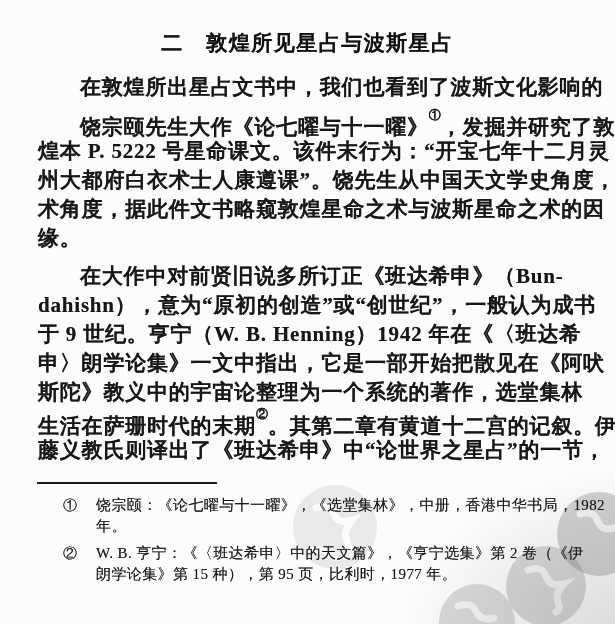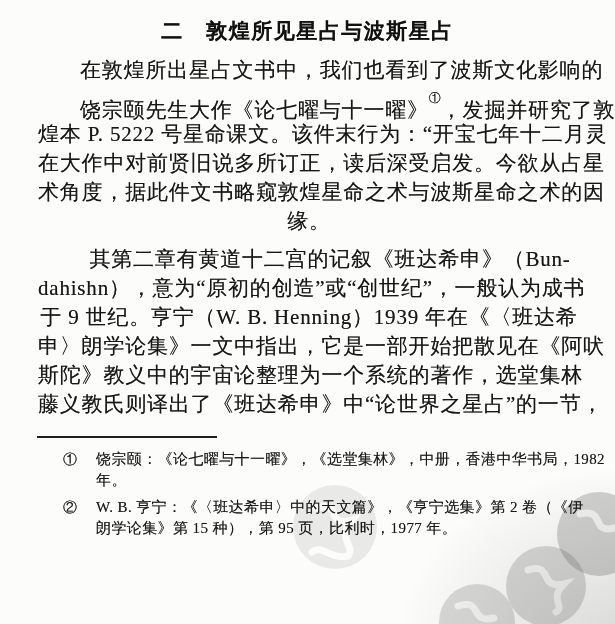--- a/index.html
+++ b/index.html
@@ -11,38 +11,39 @@
     font-family: "Liberation Serif", "DejaVu Serif", serif;
     color: #171717;
   }
   .page {
     position: relative;
     width: 615px; height: 624px;
     z-index: 1;
   }
   
   .title {
-    margin: 4px;
+    margin: 16px;
     padding-top: 13px;
     text-align: center;
     font-size: 21px;
     font-weight: bold;
     letter-spacing: 1.5px;
     color: #111;
     text-shadow: 0 0 0.5px rgba(0,0,0,.6);
   }
   
   .body-text {
     margin: 11px 35px 0 38px; 
     font-size: 21px;
     letter-spacing: 0.8px;
     text-shadow: 0 0 0.4px rgba(0,0,0,.55);
+    font-weight: bold;
   }
   .para { margin: 0; }
-  .para + .para { margin-top: 6px; text-align: center; }
+  .para + .para { margin-top: 6px; }
   .para.p3 { margin-top: 9px; }
   .line {
     display: block;
     height: 29px;
     line-height: 29px;
     white-space: nowrap;
   }
   .line.indent { text-indent: 42px; }
   sup.fnref {
     font-size: 12px;
@@ -119,30 +120,31 @@
 
   <h1 class="title">二　敦煌所见星占与波斯星占</h1>
 
   <div class="body-text">
     <p class="para p1">
       <span class="line indent">在敦煌所出星占文书中，我们也看到了波斯文化影响的</span>
     </p>
     <p class="para p2">
       <span class="line indent">饶宗颐先生大作《论七曜与十一曜》<sup class="fnref">①</sup>，发掘并研究了敦</span>
       <span class="line">煌本 P. 5222 号星命课文。该件末行为：“开宝七年十二月灵</span>
-      <span class="line">在大作中对前贤旧说多所订正，读后深受启发。今欲从占星</span>
+      <span class="line">州大都府白衣术士人康遵课”。饶先生从中国天文学史角度，</span>
       <span class="line">术角度，据此件文书略窥敦煌星命之术与波斯星命之术的因</span>
       <span class="line">缘。</span>
     </p>
     <p class="para p3">
-      <span class="line indent">其第二章有黄道十二宫的记叙《班达希申》（Bun-</span>
+      <span class="line indent">在大作中对前贤旧说多所订正《班达希申》（Bun-</span>
       <span class="line">dahishn），意为“原初的创造”或“创世纪”，一般认为成书</span>
-      <span class="line">于 9 世纪。亨宁（W. B. Henning）1939 年在《〈班达希</span>
+      <span class="line">于 9 世纪。亨宁（W. B. Henning）1942 年在《〈班达希</span>
       <span class="line">申〉朗学论集》一文中指出，它是一部开始把散见在《阿吠</span>
       <span class="line">斯陀》教义中的宇宙论整理为一个系统的著作，选堂集林</span>
+      <span class="line">生活在萨珊时代的末期<sup class="fnref">②</sup>。其第二章有黄道十二宫的记叙。伊</span>
       <span class="line">藤义教氏则译出了《班达希申》中“论世界之星占”的一节，</span>
     </p>
   </div>
 
   <div class="fn-divider"></div>
 
   <div class="footnotes">
     <div class="fn">
       <span class="fn-marker">①</span>
       <span class="fn-body">

